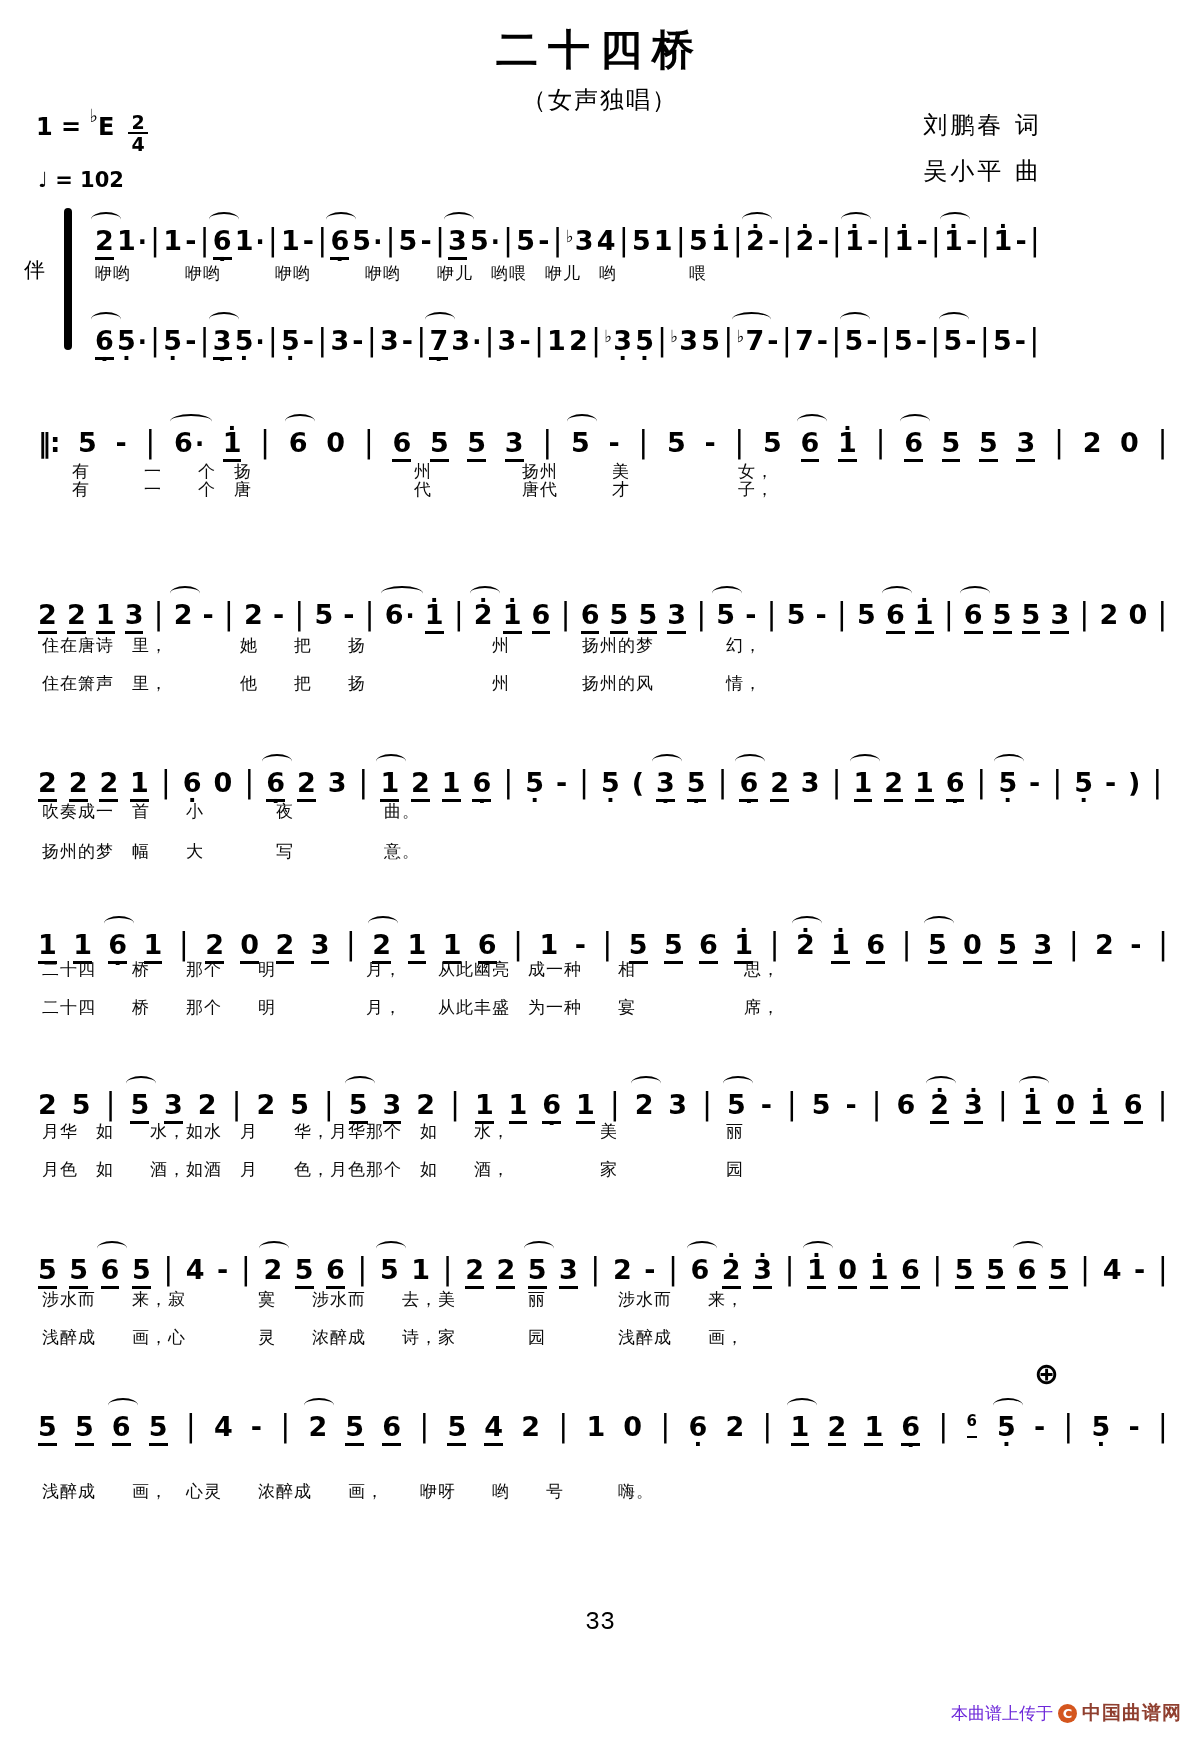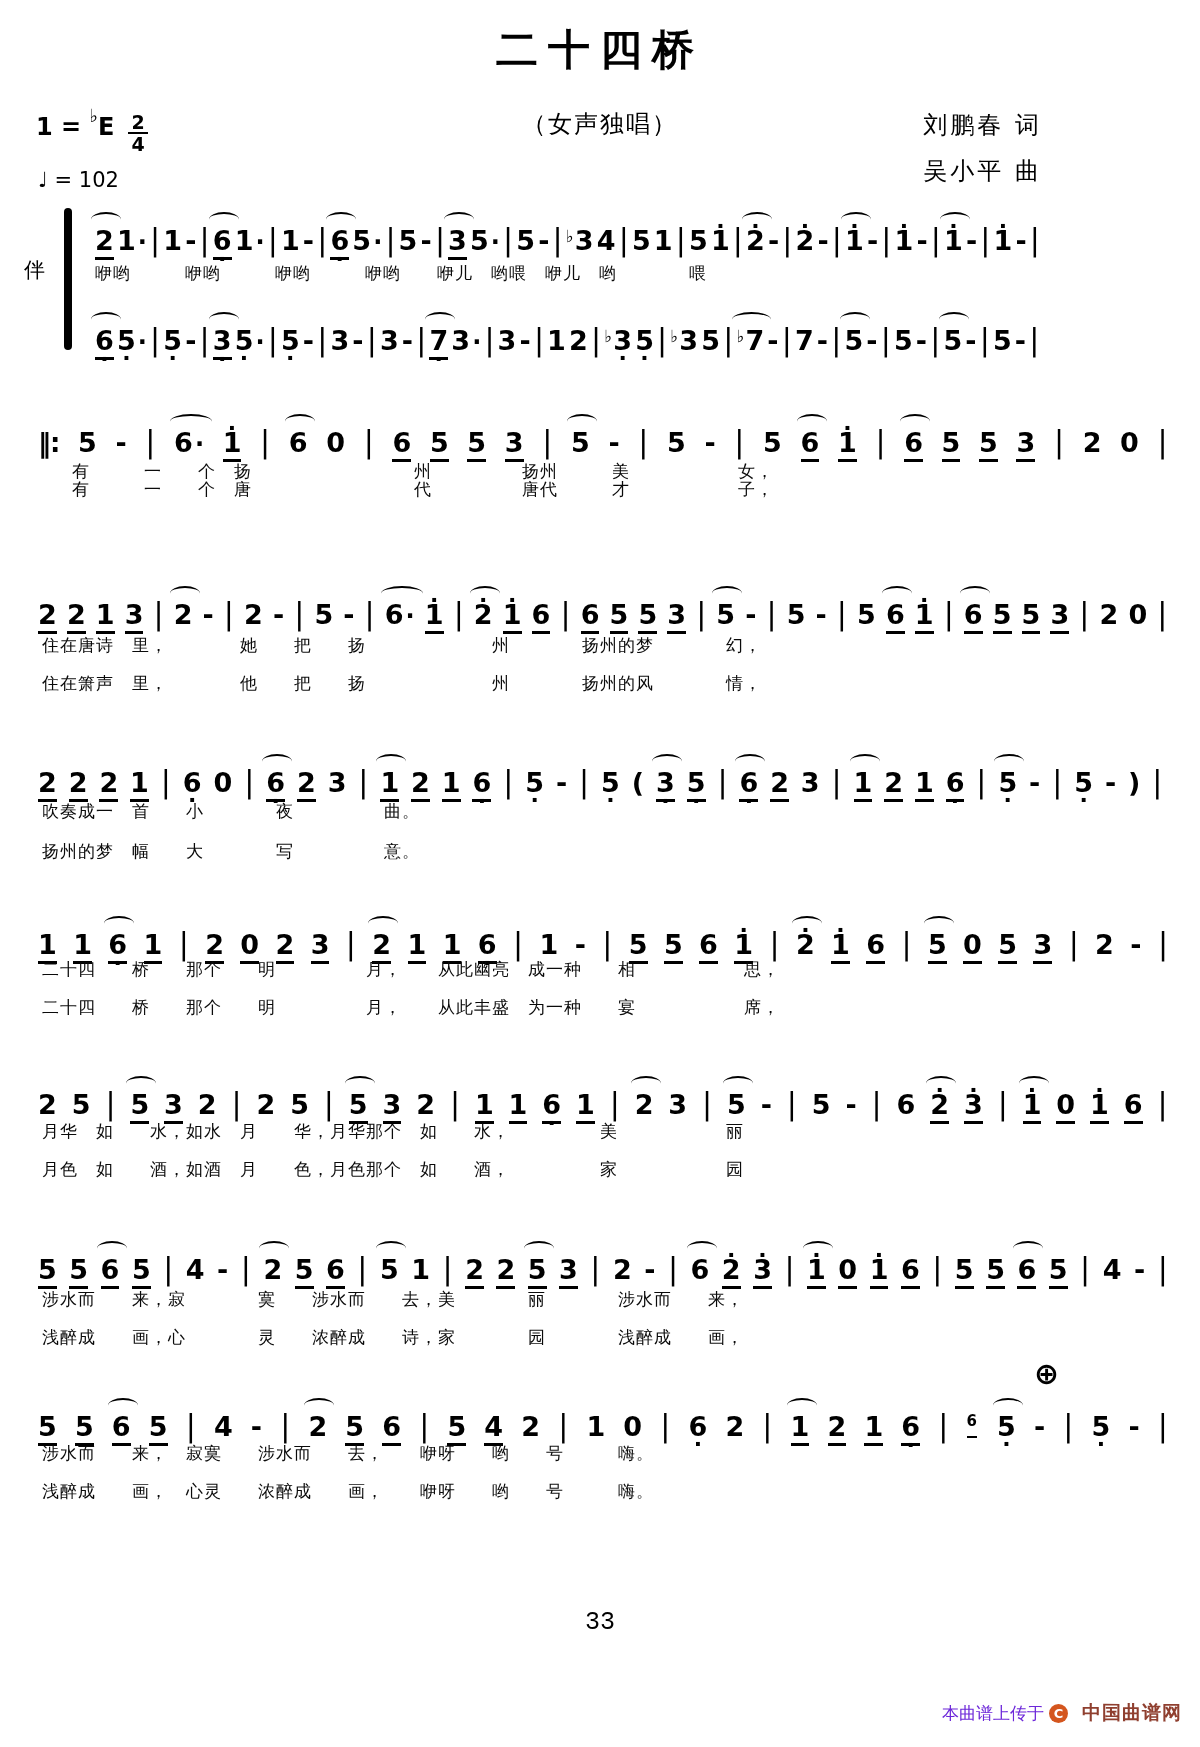--- a/index.html
+++ b/index.html
@@ -2,28 +2,28 @@
 <html><head>
 <meta charset="utf-8">
 <style>
   html,body{margin:0;padding:0;background:#e8e8e8;}
   .page{position:relative;width:1200px;height:1747px;background:#ffffff;margin:0 auto;
         font-family:"DejaVu Sans","Liberation Sans",sans-serif;color:#000;overflow:hidden;}
   
   .title{position:absolute;top:22px;left:0;width:100%;text-align:center;
          font-size:42px;font-weight:900;letter-spacing:10px;}
   .subtitle{position:absolute;top:84px;left:0;width:100%;text-align:center;
-            font-size:24px;letter-spacing:2px;margin-top:24px;}
+            font-size:24px;letter-spacing:2px;}
   .credits{position:absolute;top:102px;right:158px;text-align:right;font-size:24px;line-height:46px;letter-spacing:3px;}
   .keybox{position:absolute;top:112px;left:36px;font-size:24px;font-weight:bold;display:flex;gap:8px;}
   .keybox .flatkey{font-size:18px;vertical-align:6px;position:relative;top:-7px;}
   .frac{display:inline-block;text-align:center;margin-left:6px;}
   .frac b{display:block;font-size:19px;line-height:20px;font-weight:bold;}
   .frac b:first-child{border-bottom:2px solid #000;padding:0 3px;}
-  .tempo{position:absolute;top:168px;left:38px;font-size:21px;font-weight:normal;text-align:right;}
+  .tempo{position:absolute;top:168px;left:38px;font-size:21px;font-weight:bold;text-align:right;}
   
   .accomp{position:absolute;left:24px;top:256px;font-size:21px;}
   .brace{position:absolute;left:64px;top:208px;width:8px;height:142px;background:#000;
          border-radius:4px;box-shadow:7px 0 0 -5px #000;}
   
   .notes{position:absolute;display:flex;justify-content:space-between;align-items:baseline;
          height:46px;padding-top:16px;white-space:nowrap;}
   .notes span{display:inline-block;}
   .tk{position:relative;font-weight:bold;font-size:27px;line-height:30px;}
   .num{position:relative;display:inline-block;}
@@ -46,21 +46,21 @@
   
   .coda{position:absolute;left:1034px;top:1356px;font-size:30px;font-weight:bold;}
   
   .pagenum{position:absolute;top:1608px;left:0;width:100%;text-align:center;
            font-size:25px;font-family:Liberation Mono, monospace;}
   .wm{position:absolute;top:1700px;right:18px;font-size:17px;display:flex;align-items:center;gap:5px;}
   .wm-prefix{color:#6d28d9;}
   .wm-logo{display:inline-block;width:19px;height:19px;border-radius:50%;position:relative;}
   .wm-logo::after{content:"C";position:absolute;left:0;top:0;width:19px;height:19px;
                   color:#fff;font-size:13px;font-weight:bold;text-align:center;line-height:19px;}
-  .wm-site{font-weight:bold;font-size:19px;letter-spacing:1px;margin-left:9px;}
+  .wm-site{font-weight:bold;font-size:19px;letter-spacing:1px;}
 </style>
 </head>
 <body>
 
 <div class="page">
 
   <div class="title">二十四桥</div>
   <div class="subtitle">（女声独唱）</div>
 
   <div class="credits">
@@ -478,21 +478,20 @@
       <span class="tk"><b class="num ul1 lo">6</b></span>
       <span class="bar">|</span>
       <span class="tk"><b class="num grace">6</b></span>
       <span class="tk"><i class="arc"></i><b class="num lo">5</b></span>
       <span class="dash">-</span>
       <span class="bar">|</span>
       <span class="tk"><b class="num lo">5</b></span>
       <span class="dash">-</span>
       <span class="bar">|</span>
     </div>
-  <div class="lyric" style="left:42px;top:1442px">涉水而　　来，　寂寞　　涉水而　　去，　　咿呀　　哟　　号　　　嗨。</div>
   <div class="lyric" style="left:42px;top:1480px">浅醉成　　画，　心灵　　浓醉成　　画，　　咿呀　　哟　　号　　　嗨。</div>
 
   <div class="pagenum">33</div>
 
   <div class="wm">
     <span class="wm-prefix">本曲谱上传于</span>
     <span class="wm-logo" id="wmlogo" style="background: rgb(212, 86, 30);"></span>
     <b class="wm-site" id="wmsite" style="color: rgb(143, 63, 47);">中国曲谱网</b>
   </div>
 

